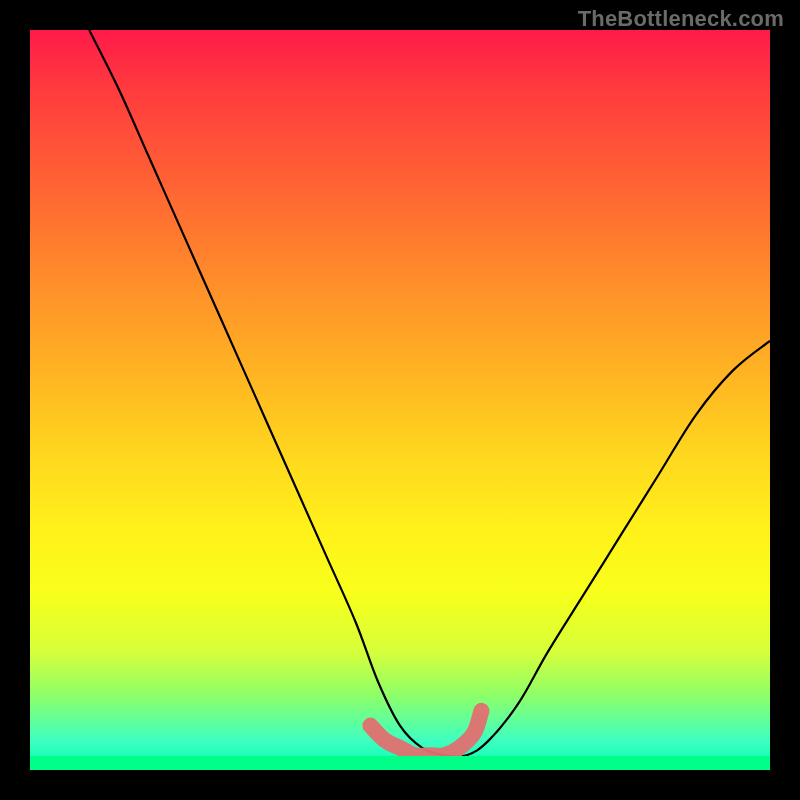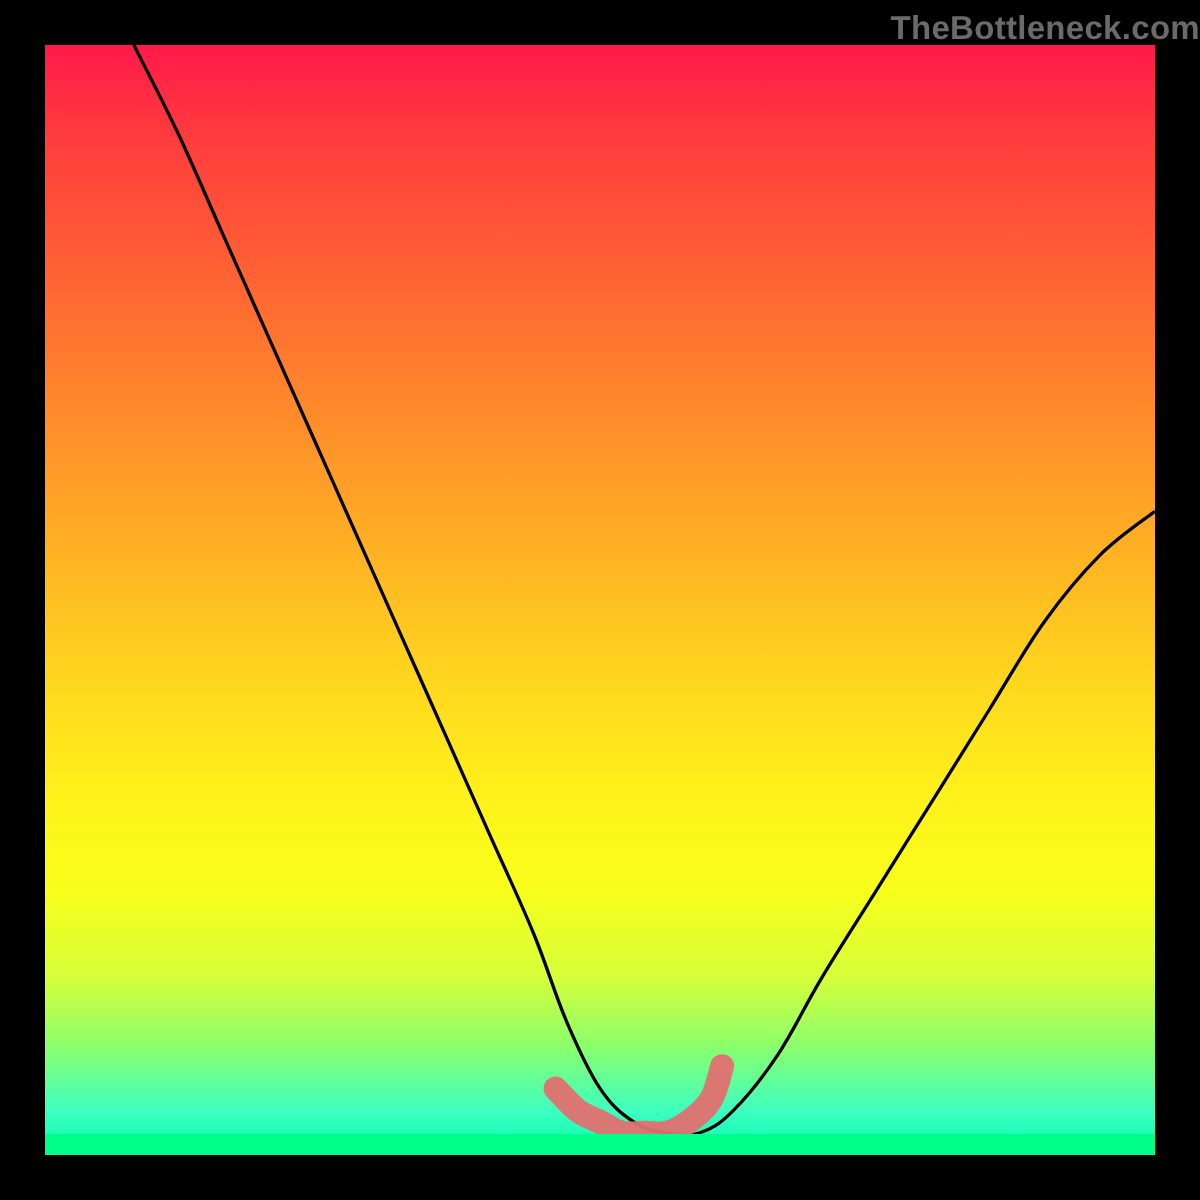--- a/index.html
+++ b/index.html
@@ -6,21 +6,21 @@
   html, body { width: 800px; height: 800px; overflow: hidden; background: #000; }
   .frame {
     position: relative;
     width: 800px;
     height: 800px;
     background: #000;
   }
   .watermark {
     position: absolute;
     top: 6px;
-    right: 0;
+    right: 16px;
     font-family: Arial, Helvetica, sans-serif;
     font-size: 22px;
     font-weight: bold;
     color: #6a6a6a;
     letter-spacing: 0.2px;
     z-index: 5;
   }
   .plot {
     position: absolute;
     left: 30px;

